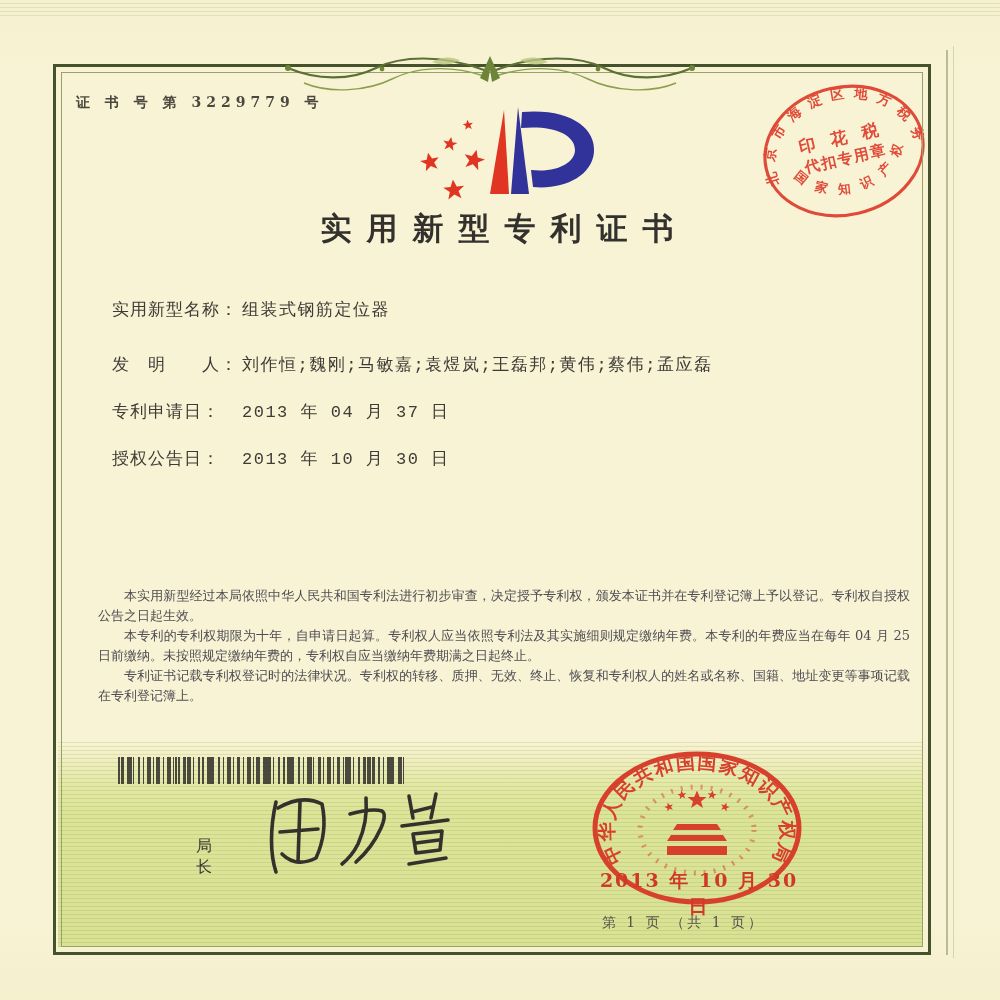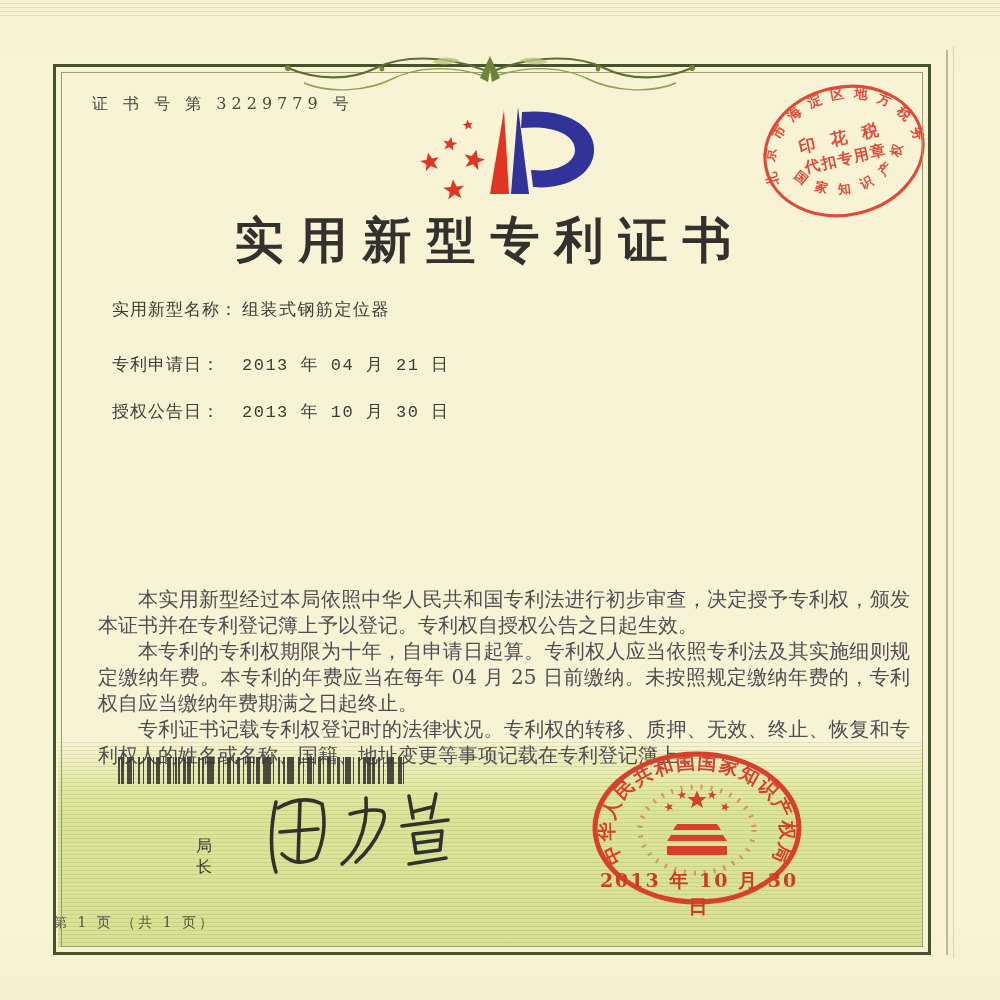--- a/index.html
+++ b/index.html
@@ -19,53 +19,53 @@
   .frame::before{content:"";position:absolute;left:5px;top:5px;right:5px;bottom:5px;
     border:1px solid #97a26b;}
 
   .band{position:absolute;left:58px;top:742px;width:864px;height:205px;z-index:1;
     background:linear-gradient(180deg,rgba(222,230,156,0) 0,rgba(222,230,156,.85) 45px,#dce49a 70px,#d8e194 100%);}
   .band::after{content:"";position:absolute;inset:0;
     background:repeating-linear-gradient(0deg,rgba(120,140,40,.17) 0 1px,rgba(0,0,0,0) 1px 4px);}
 
   .ornament{position:absolute;left:272px;top:52px;z-index:6;}
 
-  .cert-no{position:absolute;left:92px;top:94px;font-size:16px;letter-spacing:5px;color:#4a473f;z-index:2;}
+  .cert-no{position:absolute;left:76px;top:94px;font-size:14px;letter-spacing:5px;color:#4a473f;z-index:2;font-weight:bold;}
 
   .logo{position:absolute;left:398px;top:100px;z-index:2;}
 
   .tax-stamp{position:absolute;left:756px;top:76px;transform:rotate(-13deg);z-index:2;}
 
   .title{position:absolute;left:53px;top:208px;width:875px;text-align:center;
-    font-size:49px;font-weight:bold;letter-spacing:15px;color:#33312d;z-index:2;}
+    font-size:31px;font-weight:bold;letter-spacing:15px;color:#33312d;z-index:2;padding-left:14px;}
 
   .fields{position:absolute;left:112px;top:298px;width:760px;z-index:2;color:#3e3b36;font-size:17px;font-family:Liberation Mono, monospace;}
   .frow{margin:0 0 32px 0;white-space:nowrap;}
   .frow.gap-lg{margin-bottom:24px;}
   .flabel{display:inline-block;width:130px;letter-spacing:1px;}
   .fvalue{letter-spacing:1.5px;}
 
   .paras{position:absolute;left:98px;top:586px;width:812px;z-index:2;
-    color:#4f4d53;font-size:20px;line-height:26px;text-align:justify;}
+    color:#4f4d53;font-size:13px;line-height:20px;text-align:justify;}
   .paras p{margin:0;text-indent:2em;}
 
   .barcode{position:absolute;left:118px;top:757px;width:286px;height:27px;z-index:2;opacity:.88;
     background:
       repeating-linear-gradient(90deg,#35332e 0 2px,rgba(0,0,0,0) 2px 5px,#35332e 5px 6px,rgba(0,0,0,0) 6px 9px,#35332e 9px 13px,rgba(0,0,0,0) 13px 15px,#35332e 15px 16px,rgba(0,0,0,0) 16px 20px),
       repeating-linear-gradient(90deg,rgba(0,0,0,0) 0 3px,#35332e 3px 5px,rgba(0,0,0,0) 5px 11px,#35332e 11px 14px,rgba(0,0,0,0) 14px 27px);}
 
   .sig-row{position:absolute;left:196px;top:788px;z-index:3;}
   .sig-title{position:absolute;left:0;top:48px;font-size:16px;letter-spacing:6px;color:#3a3833;}
   .sig-name{position:absolute;left:66px;top:0;}
 
   .seal{position:absolute;left:586px;top:748px;z-index:3;}
   .seal-date{position:absolute;left:588px;top:868px;width:222px;text-align:center;z-index:4;
     color:#cf3a28;font-weight:bold;font-size:19px;letter-spacing:2px;}
 
-  .footer{position:absolute;left:53px;top:914px;width:712px;text-align:left;z-index:3;
+  .footer{position:absolute;left:53px;top:914px;width:712px;text-align:right;z-index:3;
     font-size:14px;letter-spacing:3px;color:#55534a;}
 </style>
 </head>
 <body>
 
 <div class="page">
 
   <div class="top-strip"></div>
   <div class="page-edge"></div>
   <div class="page-edge2"></div>
@@ -128,21 +128,24 @@
     </g>
   </svg>
 
   <div class="title">实用新型专利证书</div>
 
   <div class="fields">
     <div class="frow">
       <span class="flabel">实用新型名称：</span><span class="fvalue">组装式钢筋定位器</span>
     </div>
     <div class="frow gap-lg">
-      <span class="flabel">专利申请日：</span><span class="fvalue">2013 年 04 月 21 日</span>
+      <span class="flabel">发　明　　人：</span><span class="fvalue">刘作恒;魏刚;马敏嘉;袁煜岚;王磊邦;黄伟;蔡伟;孟应磊</span>
+    </div>
+    <div class="frow gap-lg">
+      <span class="flabel">专利申请日：</span><span class="fvalue">2013 年 04 月 37 日</span>
     </div>
     <div class="frow">
       <span class="flabel">授权公告日：</span><span class="fvalue">2013 年 10 月 30 日</span>
     </div>
   </div>
 
   <div class="paras">
     <p>本实用新型经过本局依照中华人民共和国专利法进行初步审查，决定授予专利权，颁发本证书并在专利登记簿上予以登记。专利权自授权公告之日起生效。</p>
     <p>本专利的专利权期限为十年，自申请日起算。专利权人应当依照专利法及其实施细则规定缴纳年费。本专利的年费应当在每年 04 月 25 日前缴纳。未按照规定缴纳年费的，专利权自应当缴纳年费期满之日起终止。</p>
     <p>专利证书记载专利权登记时的法律状况。专利权的转移、质押、无效、终止、恢复和专利权人的姓名或名称、国籍、地址变更等事项记载在专利登记簿上。</p>

